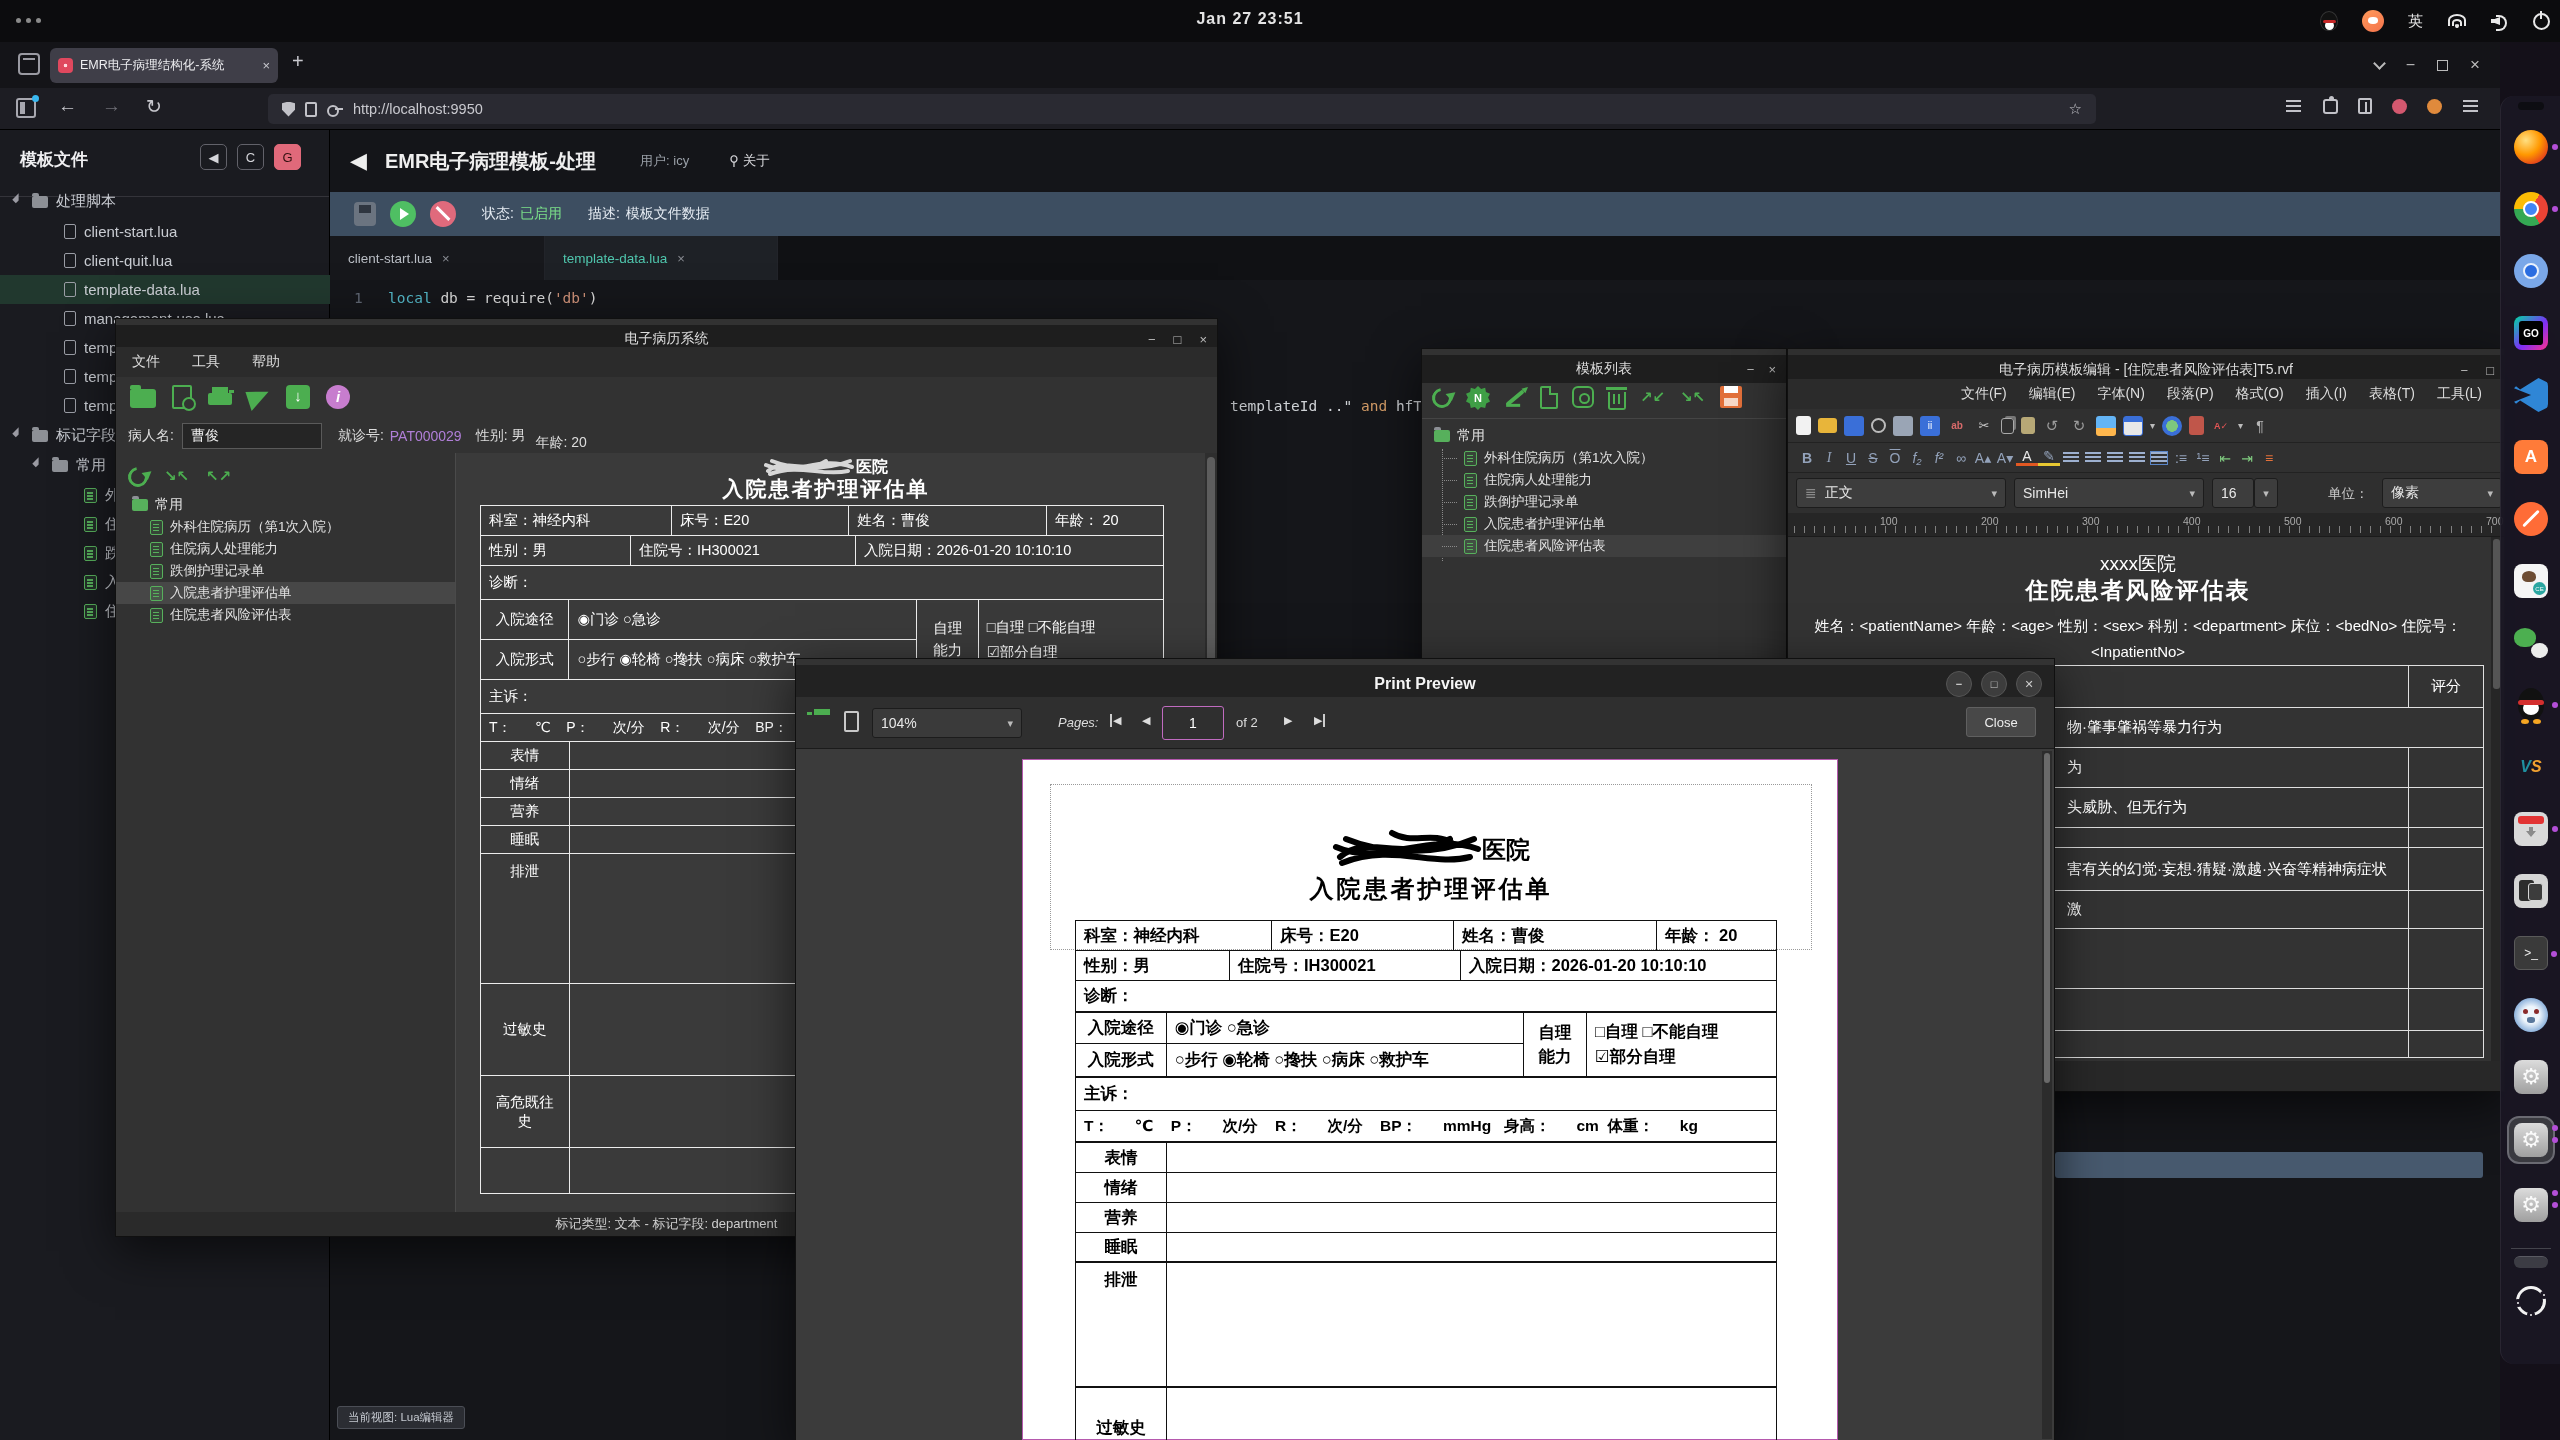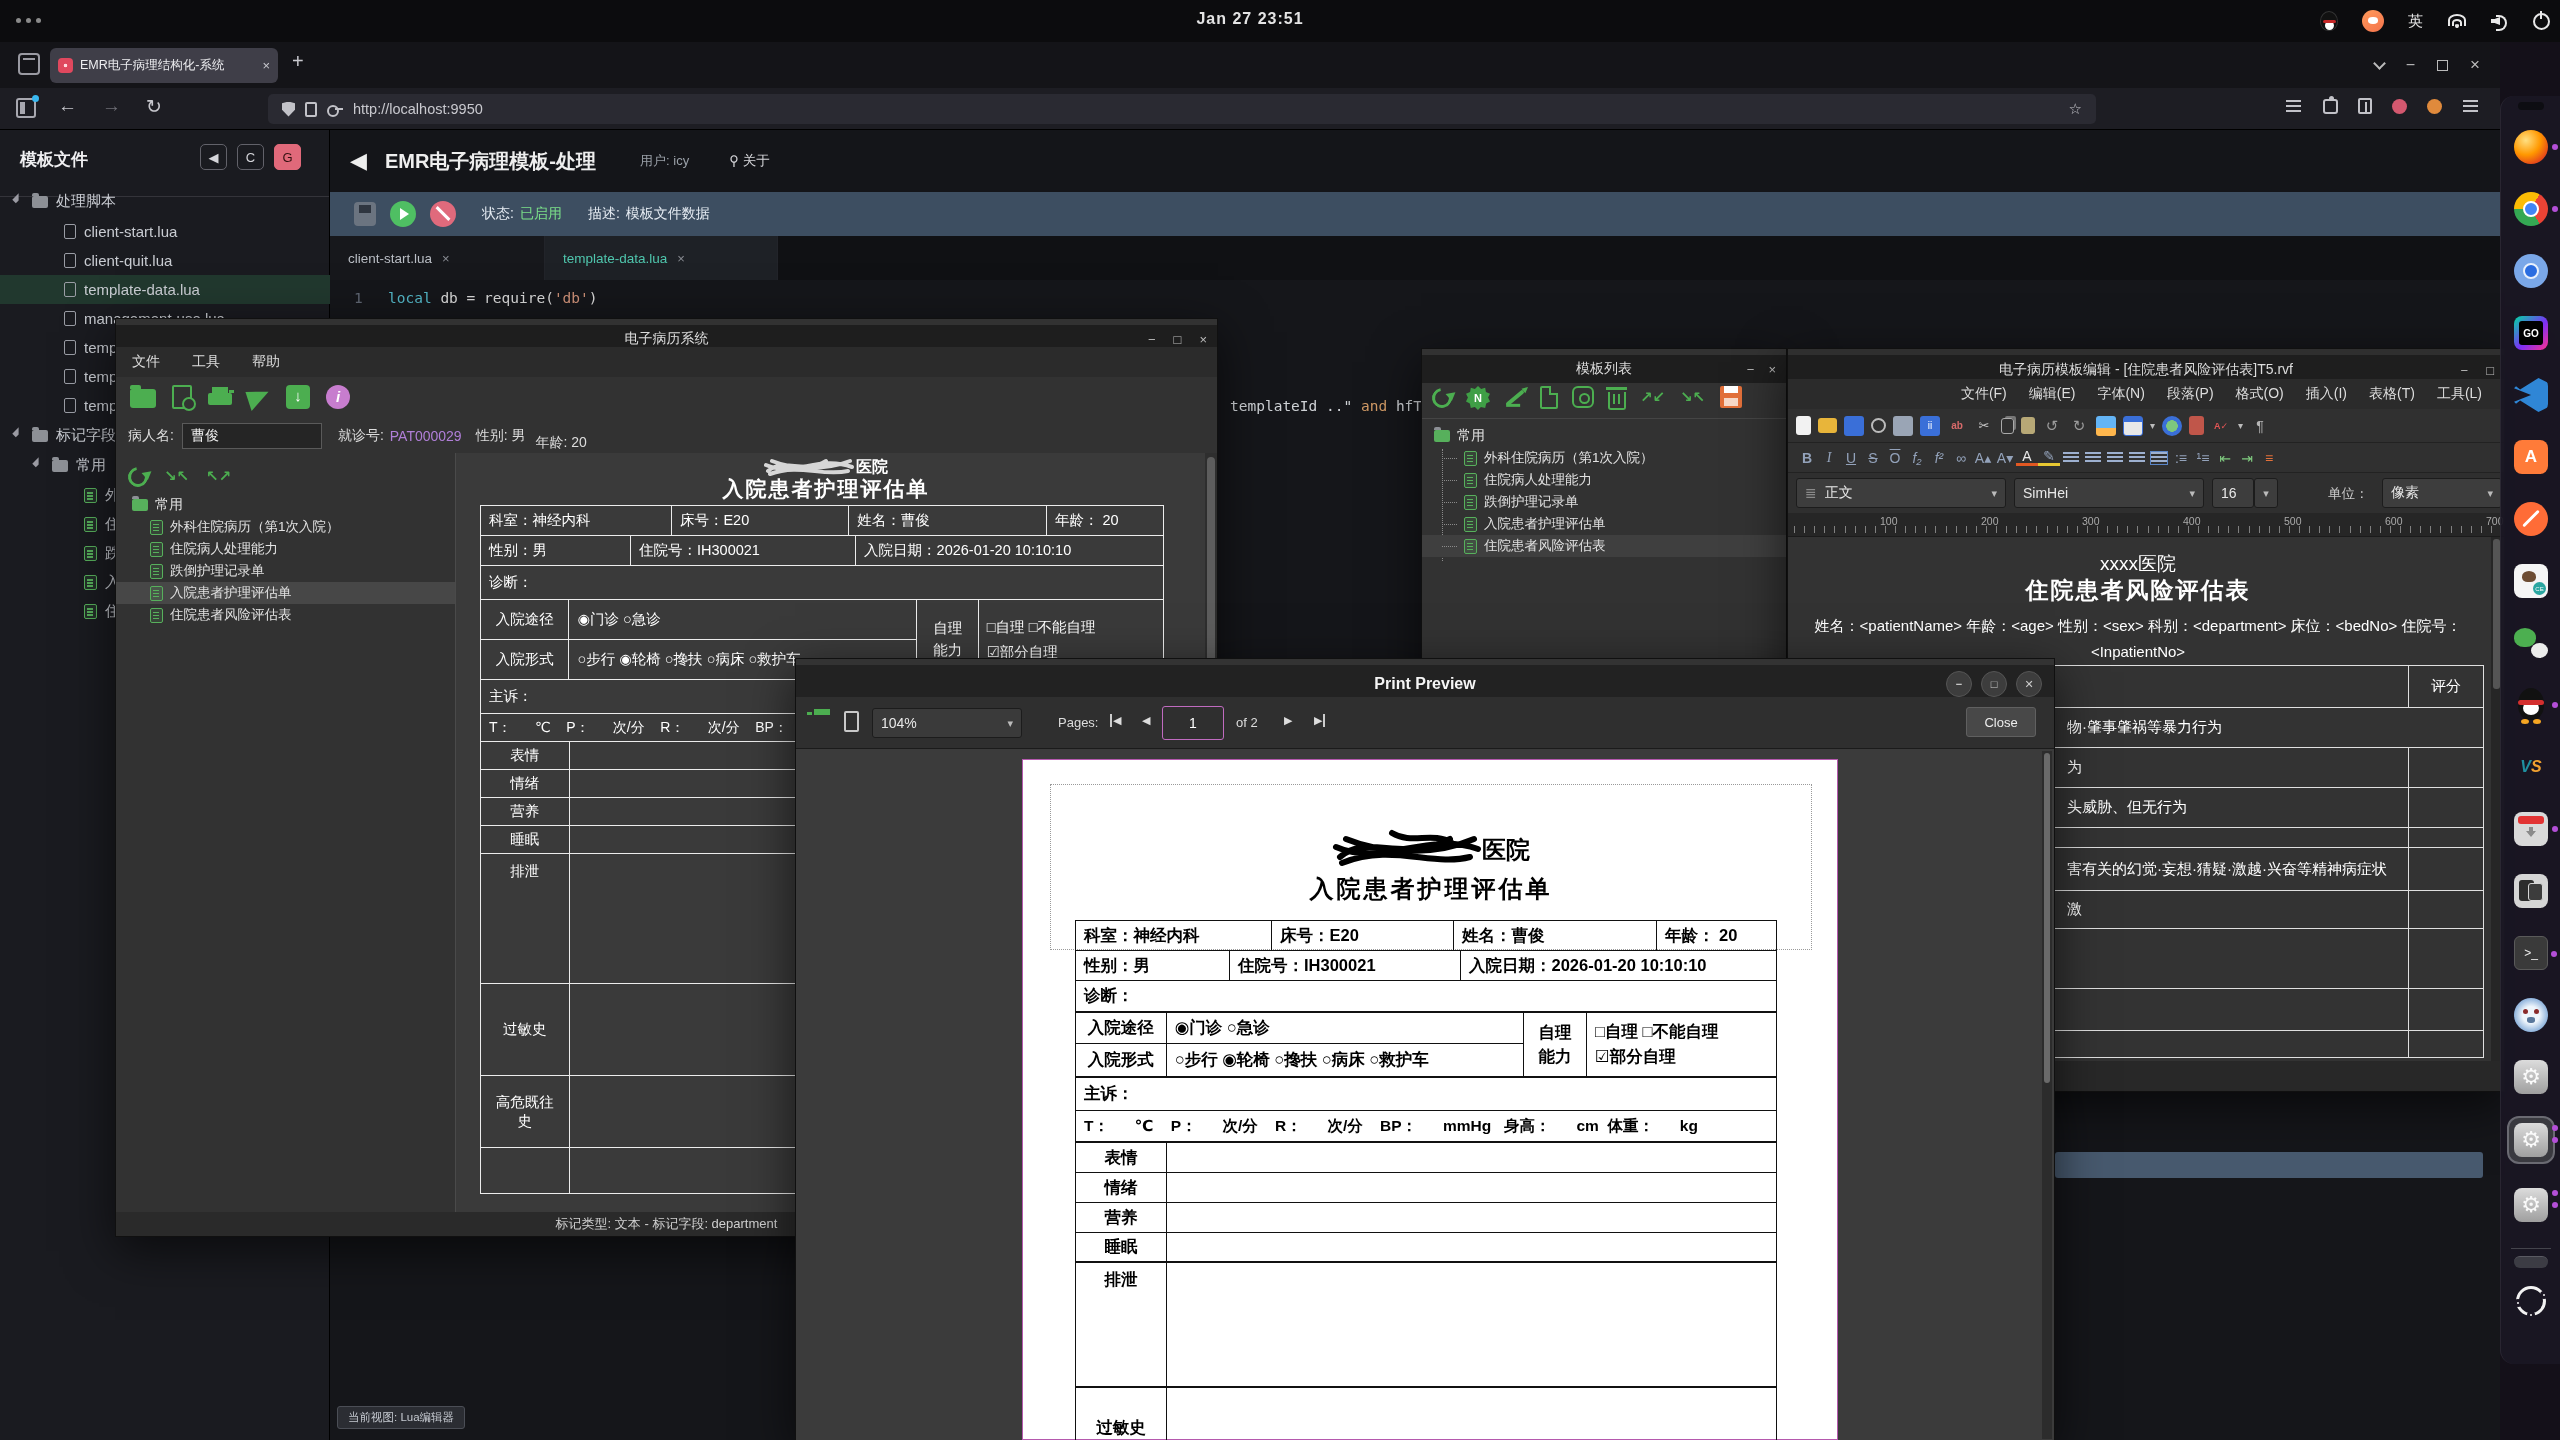--- a/index.html
+++ b/index.html
@@ -723,21 +723,21 @@
       <span class="cbtn">✕</span>
     </div>
   </div>
   <div class="ab" style="left:0;top:38px;width:100%;height:52px;background:#2f2f2f;border-bottom:1px solid #1b1b1b;color:#ddd;font-size:13px;">
     <span class="gi gi-print ab" style="left:14px;top:18px;background:#c9c9c9;"></span>
     <span class="ab" style="left:48px;top:14px;width:15px;height:21px;border:2px solid #c9c9c9;border-radius:2px;"></span>
     <div class="combo" style="left:76px;top:11px;width:150px;background:#3a3a3a;">
       <span>104%</span>
         <span class="dar">▾</span>
       </div>
-    <span class="ab" style="left:262px;top:18px;">Pages:</span>
+    <span class="ab" style="left:262px;top:18px;font-style:italic;">Pages:</span>
     <span class="ab" style="left:314px;top:17px;border-left:2px solid #ccc;padding-left:1px;font-size:11px;">◀</span>
     <span class="ab" style="left:346px;top:17px;font-size:11px;">◀</span>
     <input class="ab" style="left: 366px; top: 9px; width: 62px; height: 34px; background: rgb(47, 47, 47); border: 1px solid rgb(192, 107, 192); border-radius: 3px; color: rgb(255, 255, 255); font-size: 14px; text-align: center;" value="1">
     <span class="ab" style="left:440px;top:18px;">of 2</span>
     <span class="ab" style="left:488px;top:17px;font-size:11px;">▶</span>
     <span class="ab" style="left:518px;top:17px;font-size:11px;border-right:2px solid #ccc;padding-right:1px;">▶</span>
     <div class="ab" style="right:18px;top:10px;width:70px;height:30px;background:#484848;border:1px solid #606060;border-radius:3px;display:flex;align-items:center;justify-content:center;font-size:13px;color:#eee;">Close</div>
   </div>
   <div class="ab" style="left:0;top:90px;width:100%;height:692px;background:#3b3b3b;overflow:hidden;">
     <div id="pvpage">

